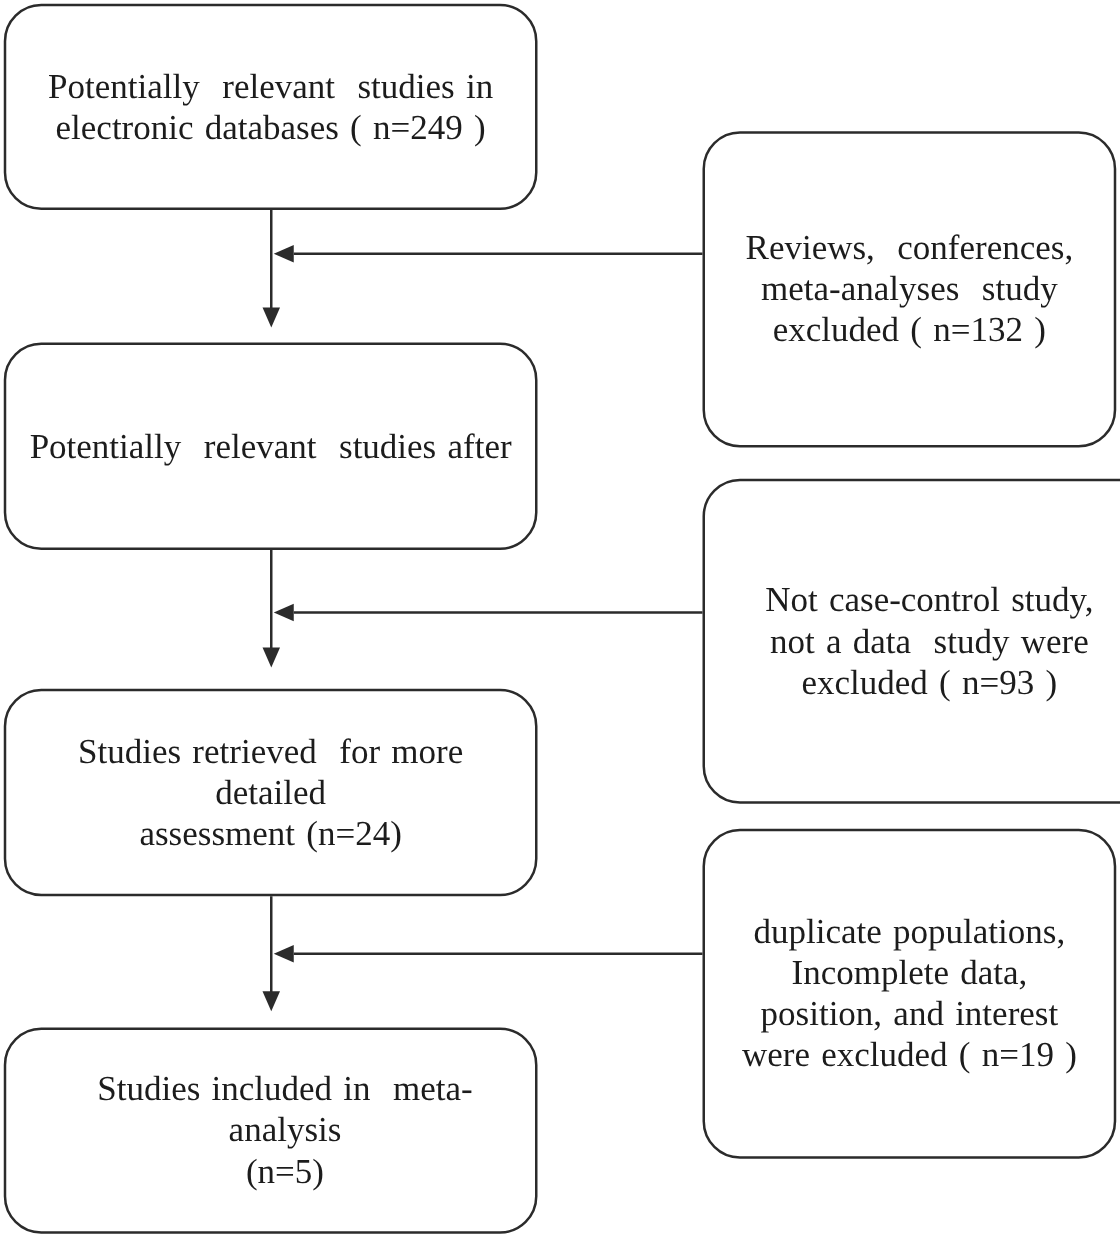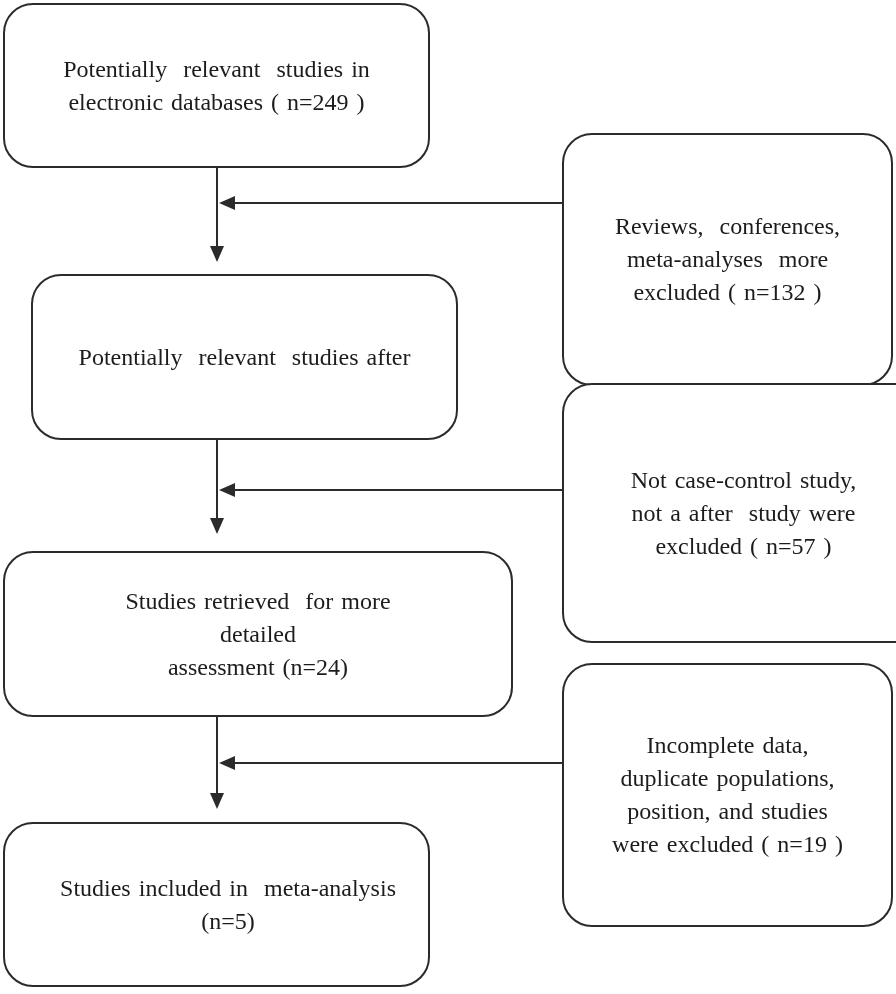--- a/index.html
+++ b/index.html
@@ -20,35 +20,35 @@
     position: absolute;
     box-sizing: border-box;
     border: 2px solid #2b2b2b;
     border-radius: 30px;
     background: #ffffff;
     display: flex;
     flex-direction: column;
     justify-content: center;
     align-items: center;
     text-align: center;
-    font-size: 24px;
+    font-size: 28px;
     line-height: 33px;
     padding: 6px 10px;
   }
   .box .line {
     white-space: pre-wrap;
     word-spacing: 2px;
   }
   
   #b1 { left: 3px;   top: 3px;   width: 427px; height: 165px; }
-  #b2 { left: 3px;   top: 274px; width: 427px; height: 166px; margin-left: 28px; }
-  #b3 { left: 3px;   top: 551px; width: 510px; height: 166px; }
+  #b2 { left: 3px;   top: 274px; width: 427px; height: 166px; }
+  #b3 { left: 3px;   top: 551px; width: 427px; height: 166px; }
   #b4 { left: 3px;   top: 822px; width: 427px; height: 165px; padding-left: 33px; }
   
-  #r1 { left: 562px; top: 105px; width: 331px; height: 253px; margin-top: 28px; }
+  #r1 { left: 562px; top: 105px; width: 331px; height: 253px; }
   #r2 { left: 562px; top: 383px; width: 363px; height: 260px; }
   #r3 { left: 562px; top: 663px; width: 331px; height: 264px; }
 
   .vline {
     position: absolute;
     width: 2px;
     background: #2b2b2b;
     left: 216px;
   }
   .hline {
@@ -101,34 +101,34 @@
     <div class="line">assessment (n=24)</div>
   </div>
 
   <div class="box" id="b4">
     <div class="line">Studies included in  meta-analysis</div>
     <div class="line">(n=5)</div>
   </div>
 
   <div class="box" id="r1">
     <div class="line">Reviews,  conferences,</div>
-    <div class="line">meta-analyses  more</div>
+    <div class="line">meta-analyses  study</div>
     <div class="line">excluded ( n=132 )</div>
   </div>
 
   <div class="box" id="r2">
     <div class="line">Not case-control study,</div>
-    <div class="line">not a after  study were</div>
-    <div class="line">excluded ( n=57 )</div>
+    <div class="line">not a data  study were</div>
+    <div class="line">excluded ( n=93 )</div>
   </div>
 
   <div class="box" id="r3">
+    <div class="line">duplicate populations,</div>
     <div class="line">Incomplete data,</div>
-    <div class="line">duplicate populations,</div>
-    <div class="line">position, and studies</div>
+    <div class="line">position, and interest</div>
     <div class="line">were excluded ( n=19 )</div>
   </div>
 
   <div class="vline" id="v1"></div>
   <div class="head-down" id="v1h"></div>
 
   <div class="vline" id="v2"></div>
   <div class="head-down" id="v2h"></div>
 
   <div class="vline" id="v3"></div>

